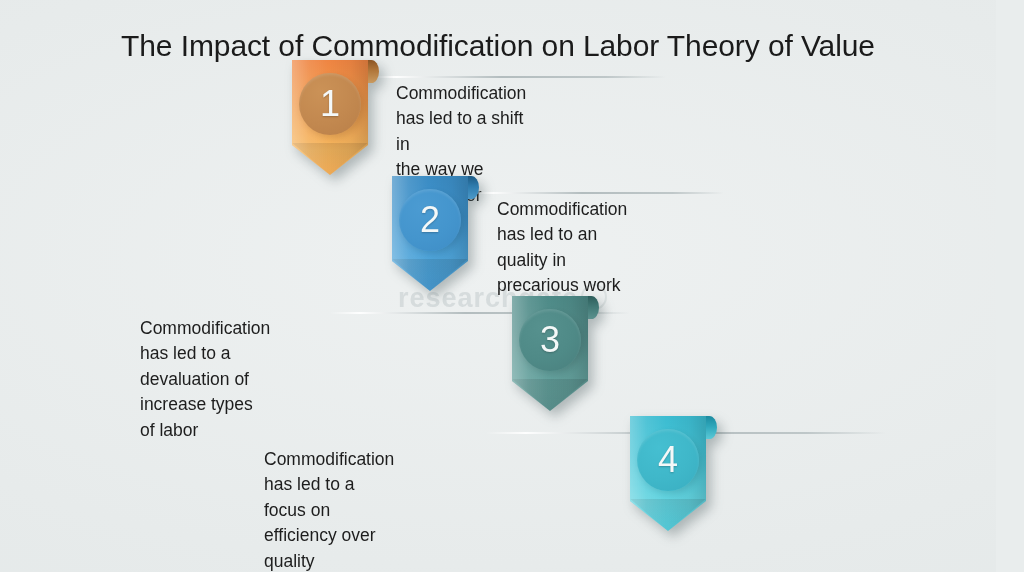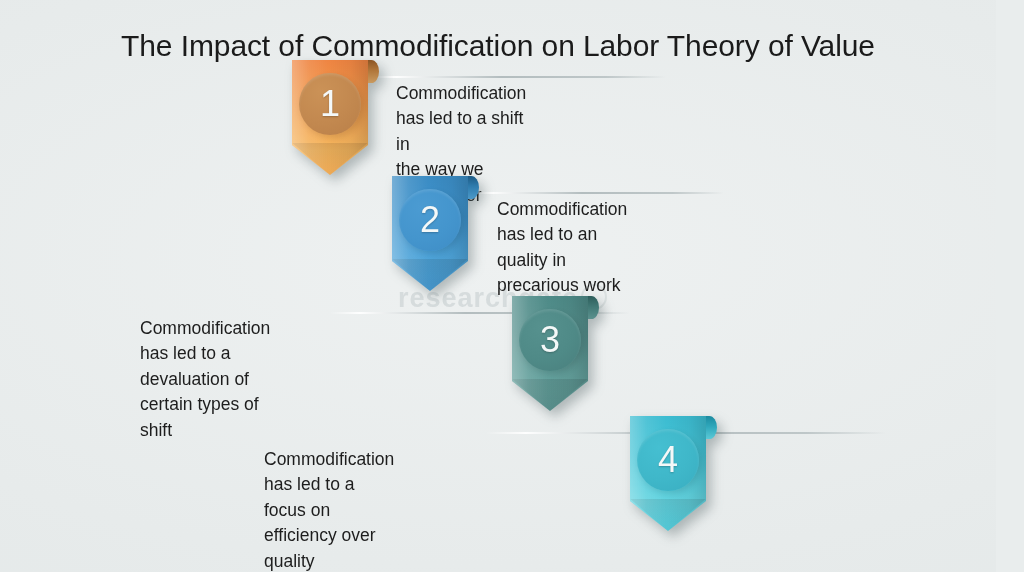--- a/index.html
+++ b/index.html
@@ -241,21 +241,21 @@
     <div class="banner c3">
       <div class="curl"></div>
       <div class="body"></div>
       <div class="fold"></div>
       <div class="sheen"></div>
       <div class="circle">
         <span class="num">3</span>
       </div>
     </div>
     <div class="caption">Commodification has led to a
-devaluation of certain types of shift</div>
+devaluation of increase types of labor</div>
   </div>
 
   <div class="step" id="step-4">
     <div class="rule"></div>
     <div class="banner c4">
       <div class="curl"></div>
       <div class="body"></div>
       <div class="fold"></div>
       <div class="sheen"></div>
       <div class="circle">

